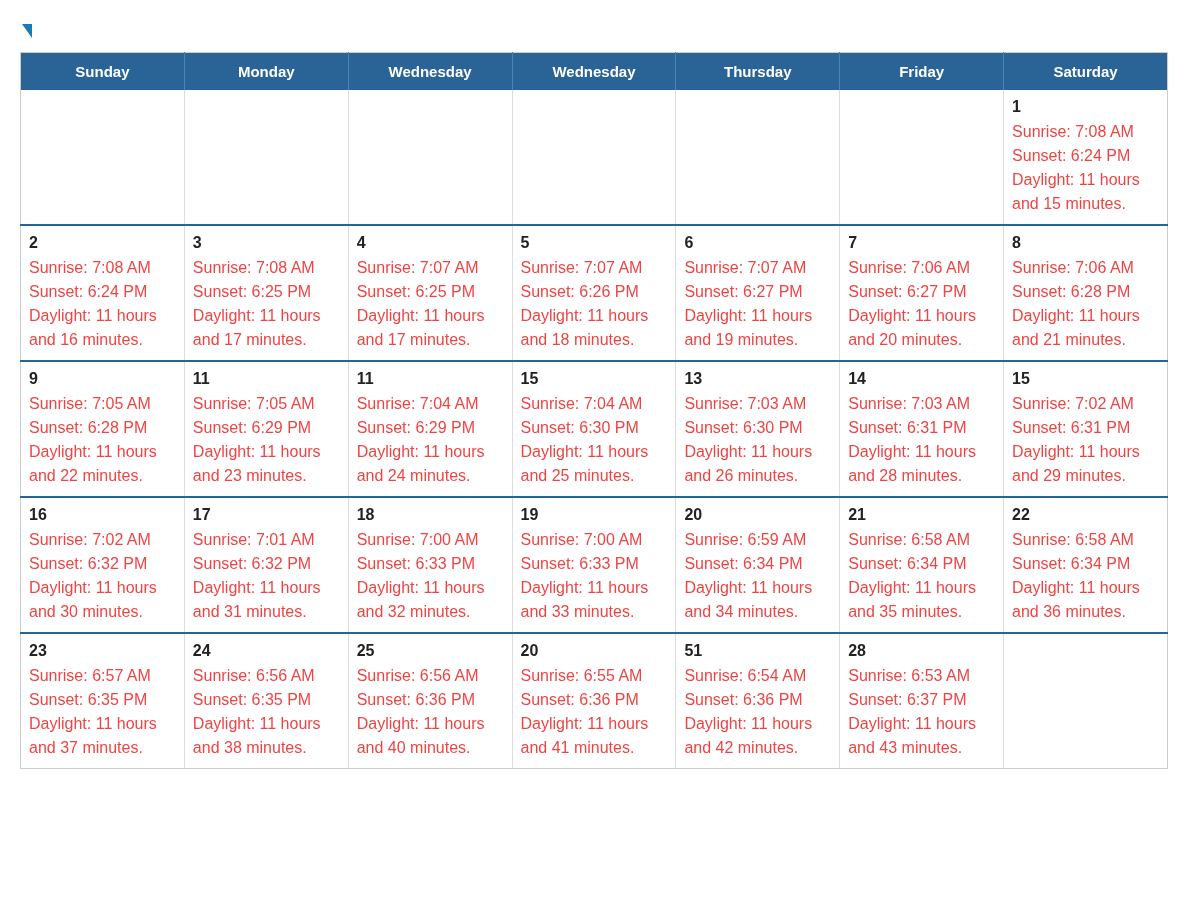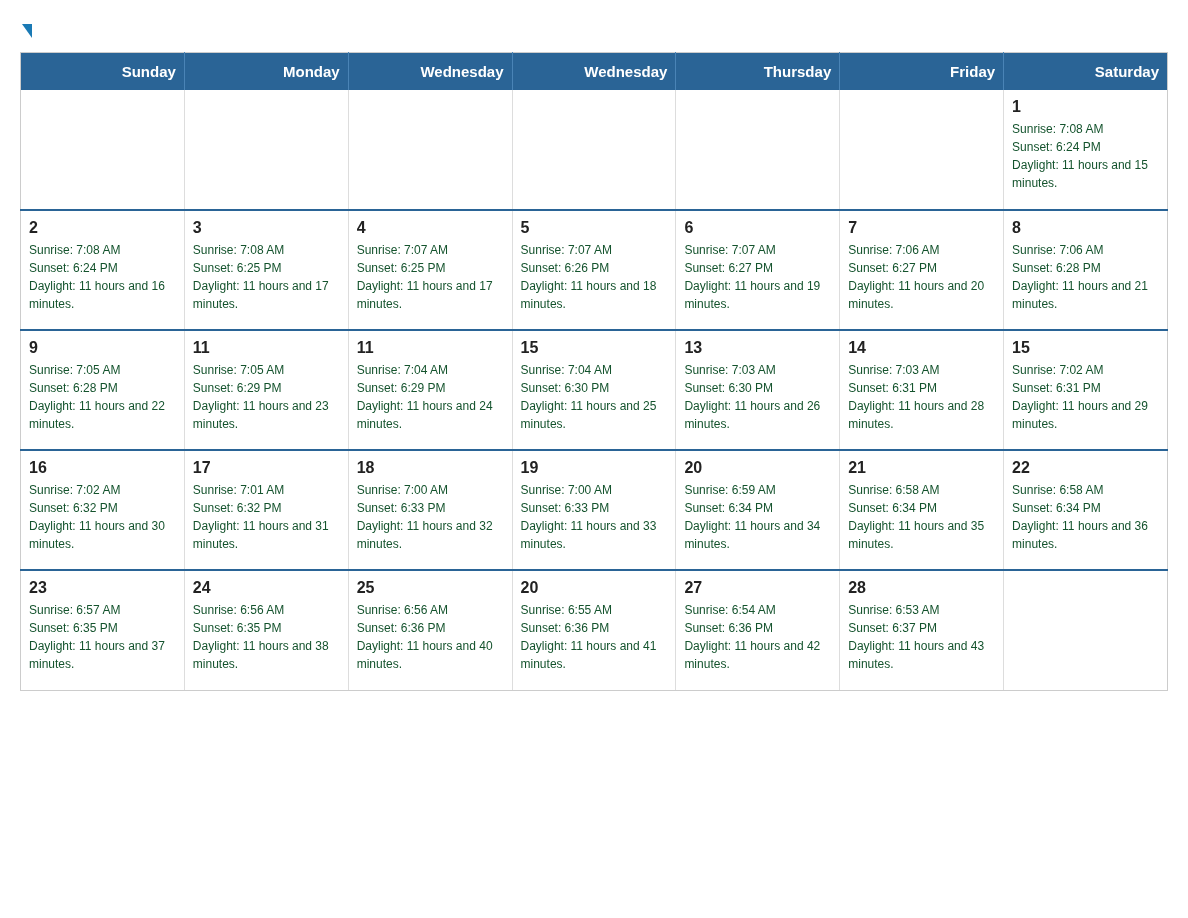--- a/index.html
+++ b/index.html
@@ -64,21 +64,21 @@
     }
     .calendar {
       width: 100%;
       border-collapse: collapse;
       border: 1px solid #ccc;
     }
     .calendar thead tr th {
       background-color: #2a6496;
       color: #fff;
       padding: 10px 8px;
-      text-align: right;
+      text-align: center;
       font-size: 15px;
       font-weight: bold;
       border-right: 1px solid #4a84b6;
     }
     .calendar thead tr th:last-child {
       border-right: none;
     }
     .calendar tbody tr td {
       vertical-align: top;
       padding: 8px;
@@ -94,22 +94,22 @@
       border-right: none;
     }
     .day-number {
       font-size: 16px;
       font-weight: bold;
       color: #222;
       display: block;
       margin-bottom: 4px;
     }
     .day-info {
-      font-size: 12px;
-      color: #14532d;
+      font-size: 16px;
+      color: #ef4444;
       line-height: 1.5;
     }
     .empty-cell {
       background: #fff;
     }
     .row-divider td {
       border-top: 2px solid #2a6496;
     }
   </style>
 </head>
@@ -255,21 +255,21 @@
         </td>
         <td>
           <span class="day-number">25</span>
           <div class="day-info">Sunrise: 6:56 AM<br>Sunset: 6:36 PM<br>Daylight: 11 hours and 40 minutes.</div>
         </td>
         <td>
           <span class="day-number">20</span>
           <div class="day-info">Sunrise: 6:55 AM<br>Sunset: 6:36 PM<br>Daylight: 11 hours and 41 minutes.</div>
         </td>
         <td>
-          <span class="day-number">27</span>
+          <span class="day-number">51</span>
           <div class="day-info">Sunrise: 6:54 AM<br>Sunset: 6:36 PM<br>Daylight: 11 hours and 42 minutes.</div>
         </td>
         <td>
           <span class="day-number">28</span>
           <div class="day-info">Sunrise: 6:53 AM<br>Sunset: 6:37 PM<br>Daylight: 11 hours and 43 minutes.</div>
         </td>
         <td class="empty-cell"></td>
       </tr>
     </tbody>
 </table>

